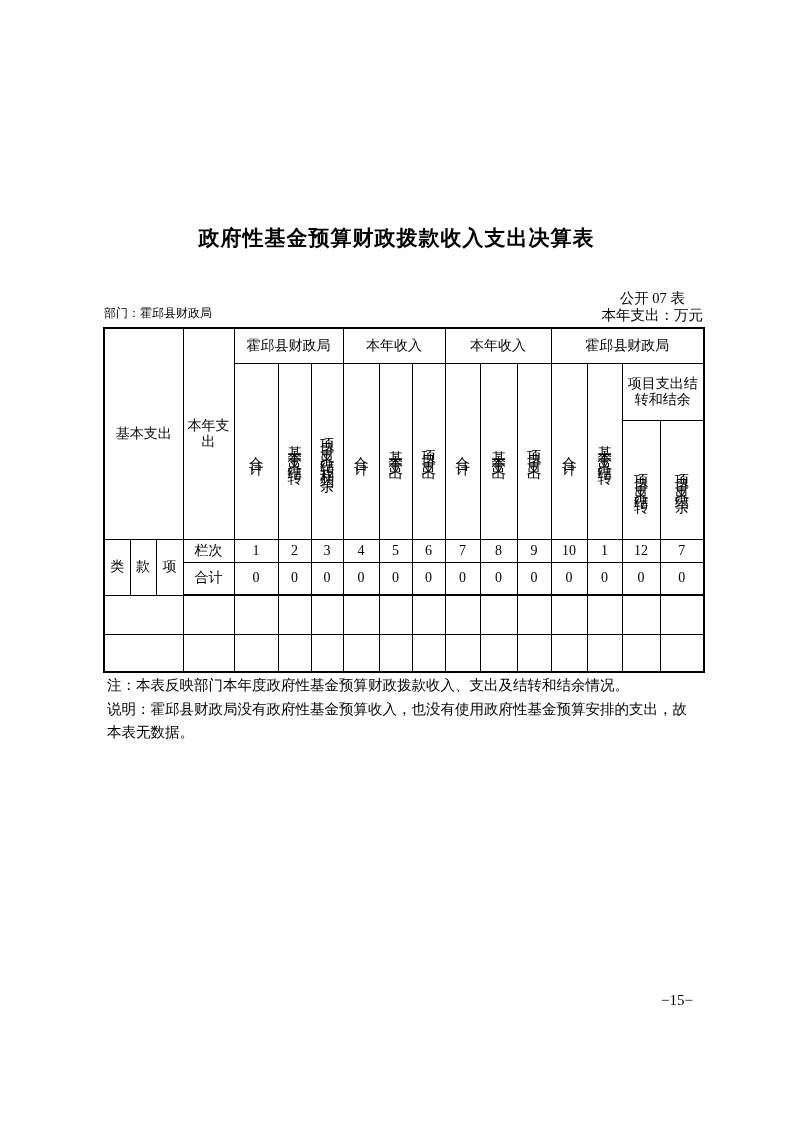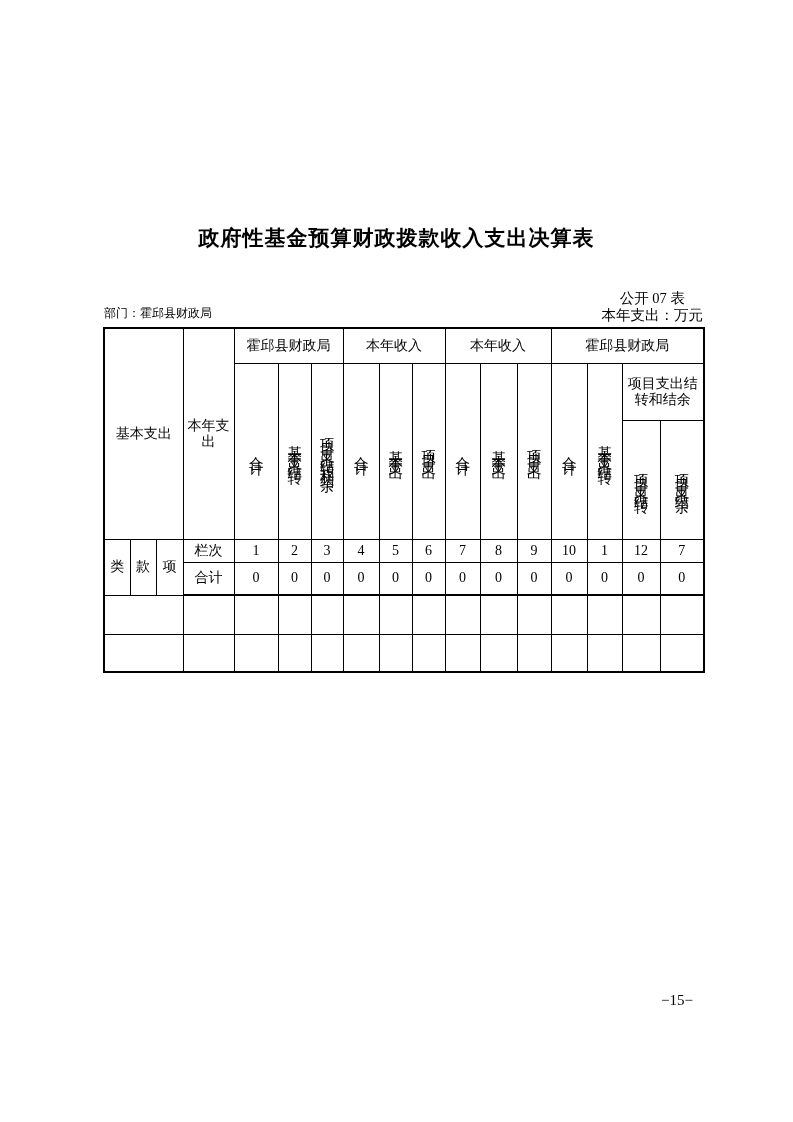--- a/index.html
+++ b/index.html
@@ -224,16 +224,20 @@
       <td></td>
       <td></td>
       <td></td>
       <td></td>
       <td></td>
       <td></td>
     </tr>
   </tbody>
     </table>
 
+  <div class="notes">
+    <div>注：本表反映部门本年度政府性基金预算财政拨款收入、支出及结转和结余情况。</div>
+    <div>说明：霍邱县财政局没有政府性基金预算收入，也没有使用政府性基金预算安排的支出，故本表无数据。</div>
+  </div>
 
   <div class="page-number">−15−</div>
 
 </div>
 
 </body></html>

